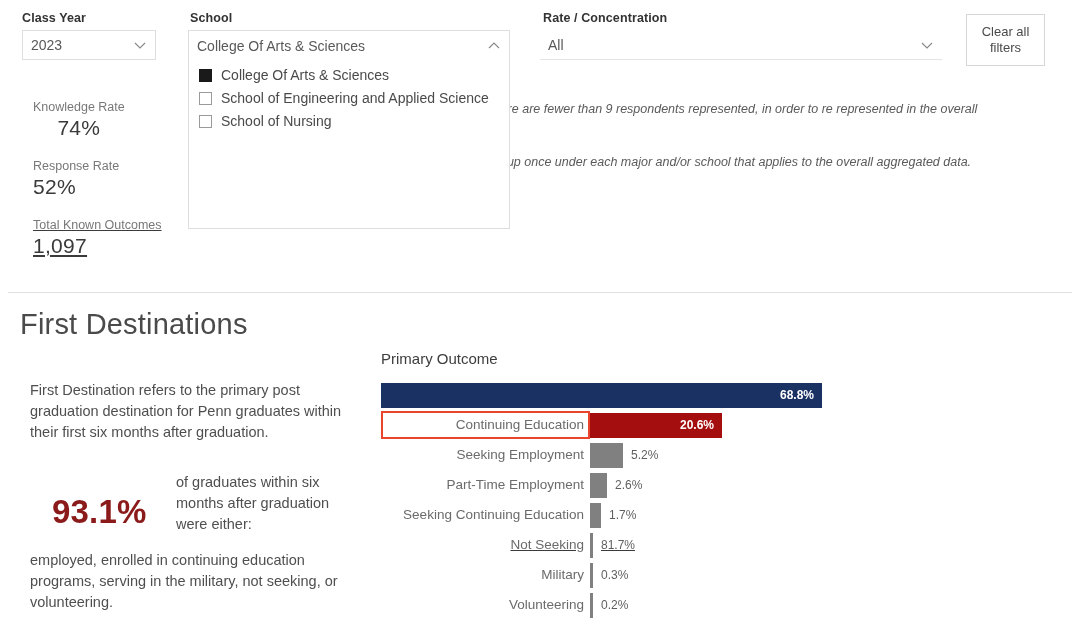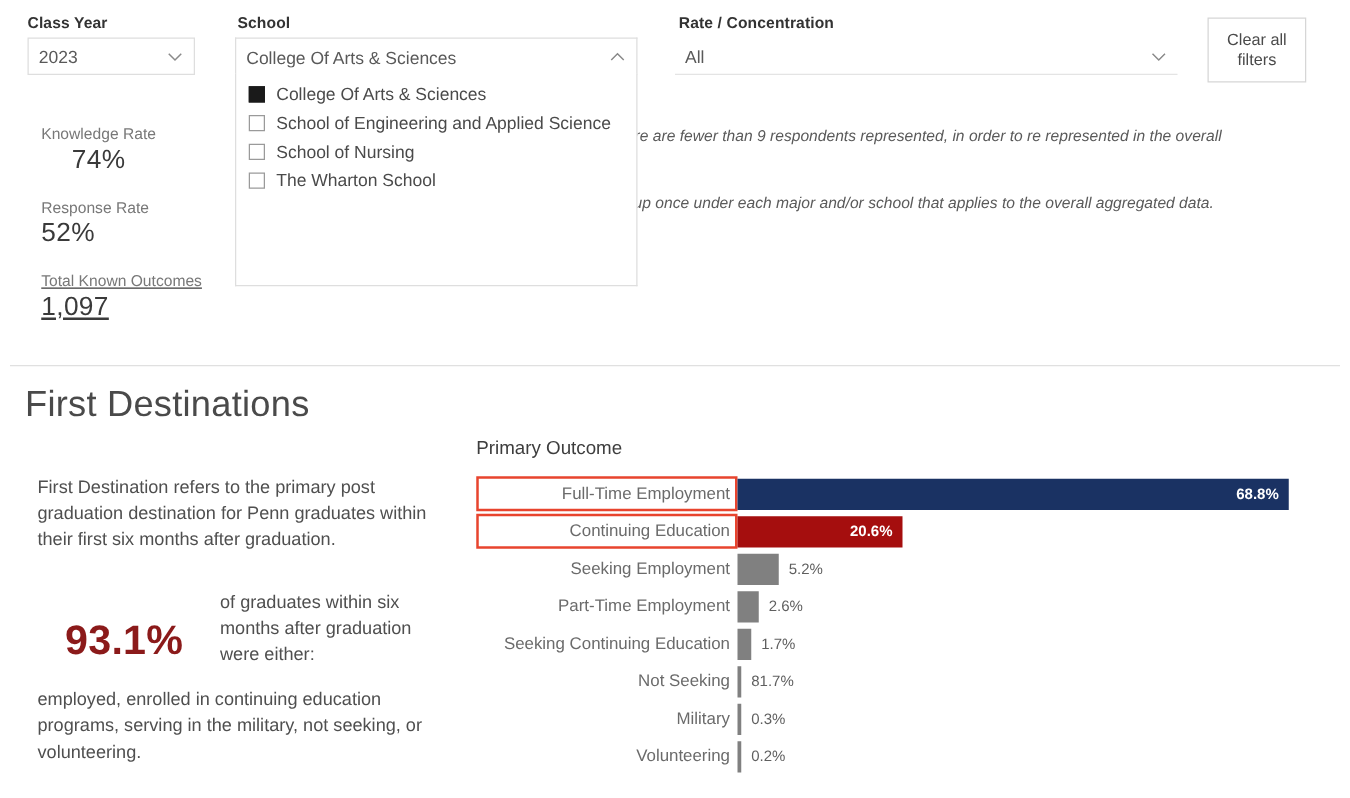--- a/index.html
+++ b/index.html
@@ -231,24 +231,20 @@
       <span>College Of Arts &amp; Sciences</span>
     </div>
     <div class="opt">
       <span class="cbox"></span>
       <span>School of Engineering and Applied Science</span>
     </div>
     <div class="opt">
       <span class="cbox"></span>
       <span>School of Nursing</span>
     </div>
-    <div class="opt">
-      <span class="cbox"></span>
-      <span>The Wharton School</span>
-    </div>
   </div>
 
   <div class="filter-label" style="left:543px; top:11px;">Rate / Concentration</div>
   <div class="dd" id="major-dd">
     <span class="dd-val">All</span>
     <span class="chev">
       <svg viewBox="0 0 14 14" width="14" height="14">
           <polyline points="2,5 7,10 12,5" fill="none" stroke="#8a8a8a" stroke-width="1.2"></polyline>
         </svg>
     </span>
@@ -277,21 +273,20 @@
 
   <div id="fd-title">First Destinations</div>
   <div id="fd-desc">First Destination refers to the primary post graduation destination for Penn graduates within their first six months after graduation.</div>
   <div id="fd-bignum">93.1%</div>
   <div id="fd-midtext">of graduates within six months after graduation were either:</div>
   <div id="fd-bottomtext">employed, enrolled in continuing education programs, serving in the military, not seeking, or volunteering.</div>
 
   <div id="chart-title">Primary Outcome</div>
   <div id="chart">
       <div class="row hl" style="top: 0px;">
-        <div class="row-lbl">Full-Time Employment</div>
         <div class="bar" style="width: 441px; background: rgb(26, 50, 99);">
           <span class="bar-val-in">68.8%</span>
         </div>
       </div>
       <div class="row hl" style="top: 30px;">
         <div class="row-lbl">Continuing Education</div>
         <div class="bar" style="width: 132px; background: rgb(165, 14, 14);">
           <span class="bar-val-in">20.6%</span>
         </div>
       </div>
@@ -303,21 +298,21 @@
       <div class="row" style="top: 90px;">
         <div class="row-lbl">Part-Time Employment</div>
         <div class="bar" style="width: 17px; background: rgb(128, 128, 128);"></div>
         <span class="bar-val-out">2.6%</span>
       </div>
       <div class="row" style="top: 120px;">
         <div class="row-lbl">Seeking Continuing Education</div>
         <div class="bar" style="width: 11px; background: rgb(128, 128, 128);"></div>
         <span class="bar-val-out">1.7%</span>
       </div>
-      <div class="row" style="top: 150px;">
+      <div class="row" style="top: 150px; text-decoration: underline;">
         <div class="row-lbl">Not Seeking</div>
         <div class="bar" style="width: 3px; background: rgb(128, 128, 128);"></div>
         <span class="bar-val-out">81.7%</span>
       </div>
       <div class="row" style="top: 180px;">
         <div class="row-lbl">Military</div>
         <div class="bar" style="width: 3px; background: rgb(128, 128, 128);"></div>
         <span class="bar-val-out">0.3%</span>
       </div>
       <div class="row" style="top: 210px;">

